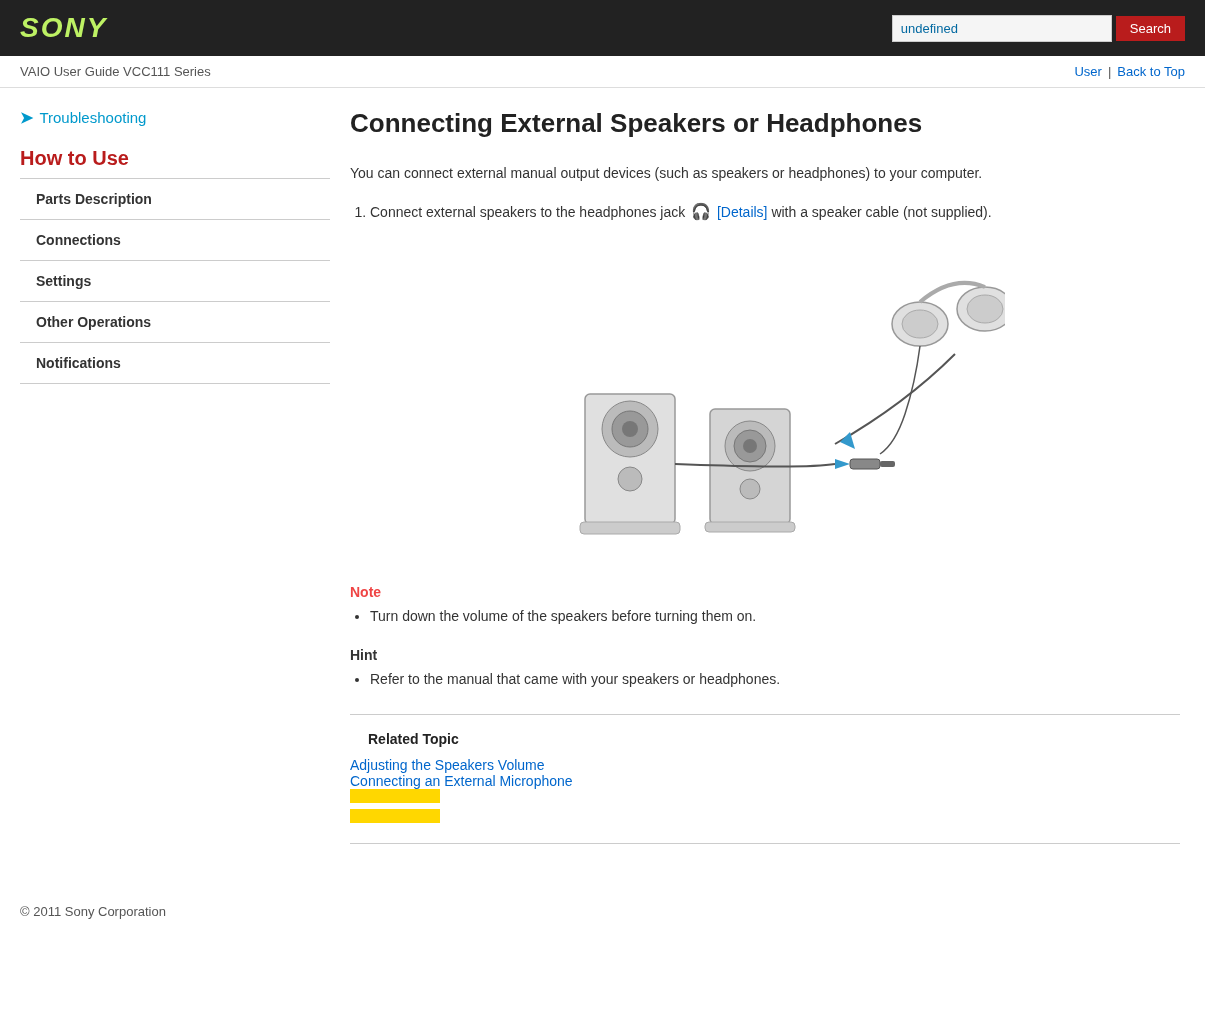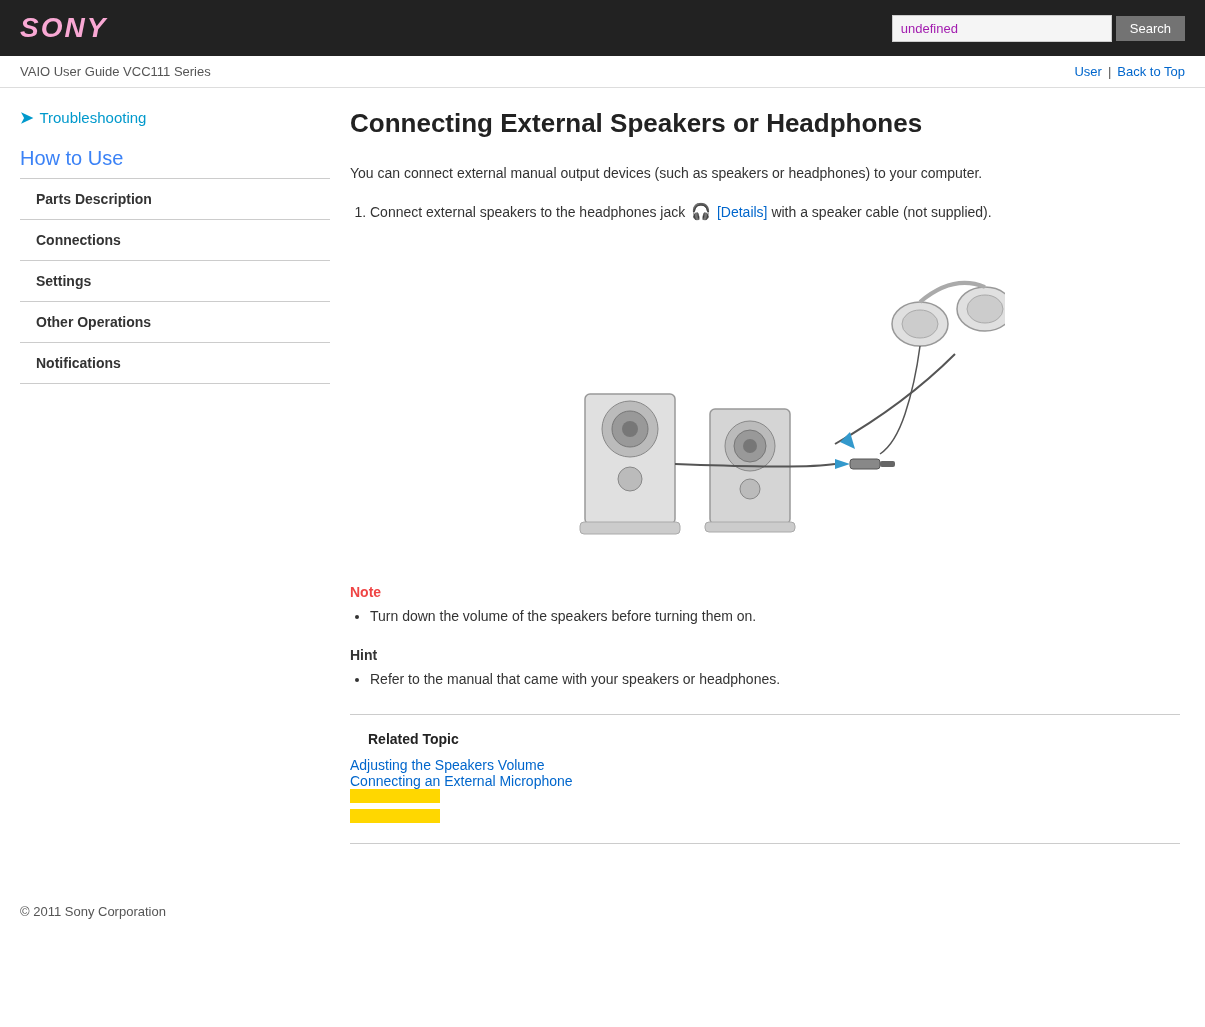--- a/index.html
+++ b/index.html
@@ -7,42 +7,42 @@
 
     
     .header {
       background: #222;
       padding: 12px 20px;
       display: flex;
       align-items: center;
       justify-content: space-between;
     }
     .header-logo {
-      color: #f9a8d4;
+      color: #bef264;
       font-size: 28px;
       font-weight: bold;
       letter-spacing: 2px;
       font-style: italic;
     }
     .header-search {
       display: flex;
       align-items: center;
       gap: 4px;
     }
     .search-input {
       padding: 5px 8px;
       border: 1px solid #ccc;
       background: #f5f5f5;
-      color: #a21caf;
+      color: #0369a1;
       width: 220px;
       font-size: 13px;
     }
     .search-button {
       padding: 5px 14px;
-      background: #737373;
+      background: #b91c1c;
       color: #fff;
       border: none;
       cursor: pointer;
       font-size: 13px;
     }
 
     
     .subheader {
       padding: 8px 20px;
       display: flex;
@@ -90,23 +90,23 @@
       font-weight: bold;
     }
     .sidebar-troubleshooting a {
       color: #0099cc;
       text-decoration: none;
       font-size: 15px;
       font-weight: 500;
     }
     .sidebar-section-title {
       font-size: 20px;
-      color: #3b82f6;
+      color: #b91c1c;
       margin-bottom: 8px;
-      font-weight: normal;
+      font-weight: bold;
     }
     .sidebar-divider {
       border: none;
       border-top: 1px solid #ccc;
       margin: 0;
     }
     .sidebar-nav-item {
       display: block;
       padding: 12px 16px;
       color: #333;

